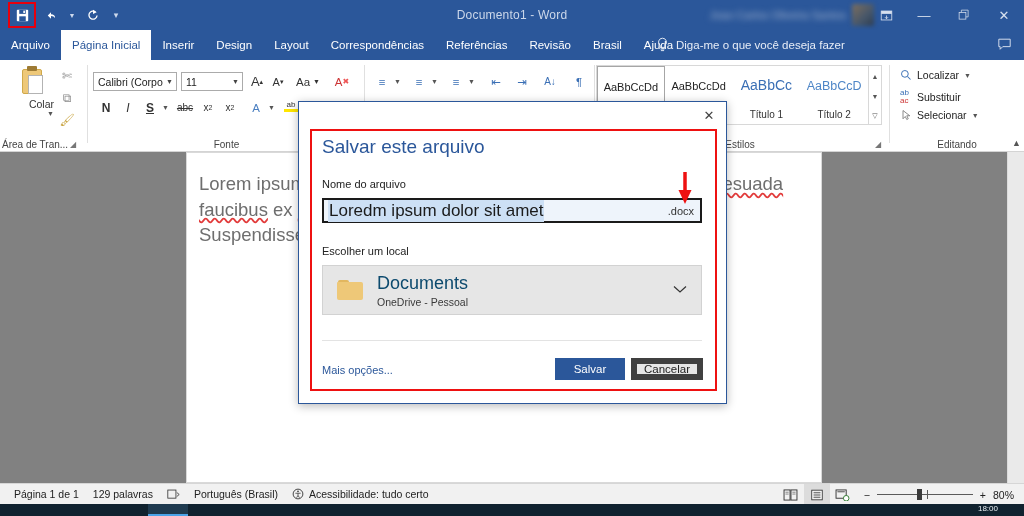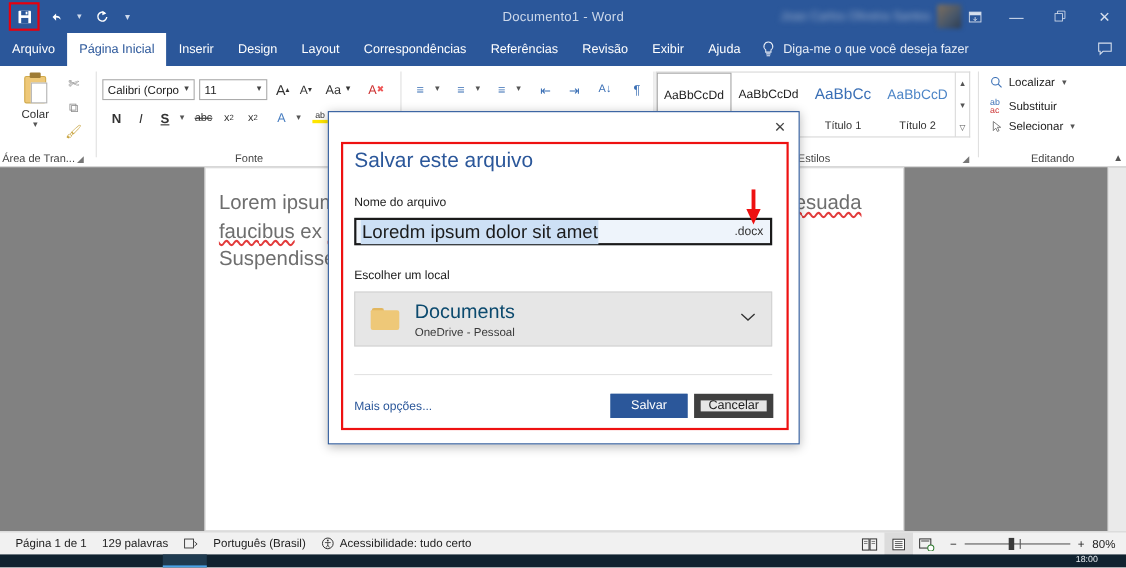--- a/index.html
+++ b/index.html
@@ -51,41 +51,41 @@
     position: absolute; left: 0; top: 30px; width: 1024px; height: 30px;
     background: #2b579a; color: #fff; text-align: right;
   }
   .tabs { display: flex; height: 30px; align-items: flex-end; }
   .tab {
     height: 30px; padding: 0 11px; display: flex; align-items: center;
     font-size: 11.5px; color: #fff; white-space: nowrap;
   }
   .tab.active { background: #fff; color: #2b579a; }
   .tellme {
-    position: absolute; left: 692px; top: 0; height: 30px;
+    position: absolute; left: 656px; top: 0; height: 30px;
     display: flex; align-items: center; gap: 7px; font-size: 11.5px; color: #e6ecf6;
   }
   .bulb { width: 13px; height: 16px; }
   .comment-icon { position: absolute; right: 12px; top: 7px; }
 
   
   .ribbon {
     position: absolute; left: 0; top: 60px; width: 1024px; height: 92px;
     background: #fff; border-bottom: 1px solid #d4d4d4;
   }
   .grp { position: absolute; top: 0; height: 92px; }
   .grp-label {
     position: absolute; bottom: 2px; width: 100%; text-align: center;
     font-size: 10px; color: #444; white-space: nowrap;
   }
   .grp-sep { position: absolute; top: 5px; width: 1px; height: 78px; background: #e0e0e0; }
   .dlg-launch { position: absolute; bottom: 3px; font-size: 8px; color: #777; }
 
   
-  .paste-btn { position:absolute; left:10px; top:6px; width:44px; text-align:center; }
+  .paste-btn { position:absolute; left:10px; top:6px; width:44px; text-align:right; }
   .clipboard-icon { width: 26px; height: 30px; margin: 0 auto; position: relative; }
   .cb-body { position:absolute; left:3px; top:3px; width:20px; height:25px; background:#eec878; border:1px solid #d0a94a; border-radius:2px;}
   .cb-clip { position:absolute; left:8px; top:0px; width:10px; height:5px; background:#9e7b34; border-radius:1px;}
   .cb-page { position:absolute; left:9px; top:9px; width:15px; height:19px; background:#fff; border:1px solid #b3b3b3;}
   .paste-label { font-size: 10.5px; color: #333; margin-top: 2px; }
   .paste-caret { font-size: 7px; color: #555; }
   .cb-small { position: absolute; width: 22px; height: 21px; display:flex; align-items:center; justify-content:center; font-size: 12px; color:#8a8a8a;}
 
   
   .combo {
@@ -270,21 +270,21 @@
   <div class="tabbar">
     <div class="tabs" id="tabs-host">
         <div class="tab">Arquivo</div>
         <div class="tab active">Página Inicial</div>
         <div class="tab">Inserir</div>
         <div class="tab">Design</div>
         <div class="tab">Layout</div>
         <div class="tab">Correspondências</div>
         <div class="tab">Referências</div>
         <div class="tab">Revisão</div>
-        <div class="tab">Exibir</div>
+        <div class="tab">Brasil</div>
         <div class="tab">Ajuda</div>
       </div>
     <div class="tellme">
       <svg class="bulb" viewBox="0 0 16 20">
         <path d="M8 1.5 A5 5 0 0 1 11 10.5 L11 13 L5 13 L5 10.5 A5 5 0 0 1 8 1.5 Z" stroke="#e6ecf6" stroke-width="1.2" fill="none"></path>
         <path d="M5.5 15 L10.5 15 M6 17 L10 17" stroke="#e6ecf6" stroke-width="1.2"></path>
       </svg>
       <span>Diga-me o que você deseja fazer</span>
     </div>
     <div class="comment-icon">

